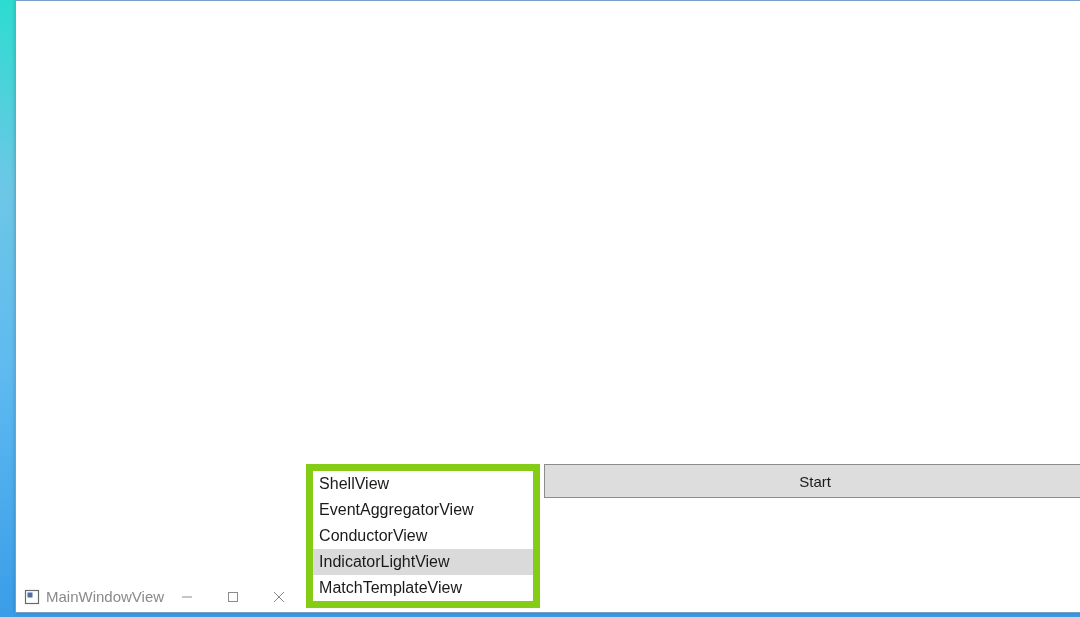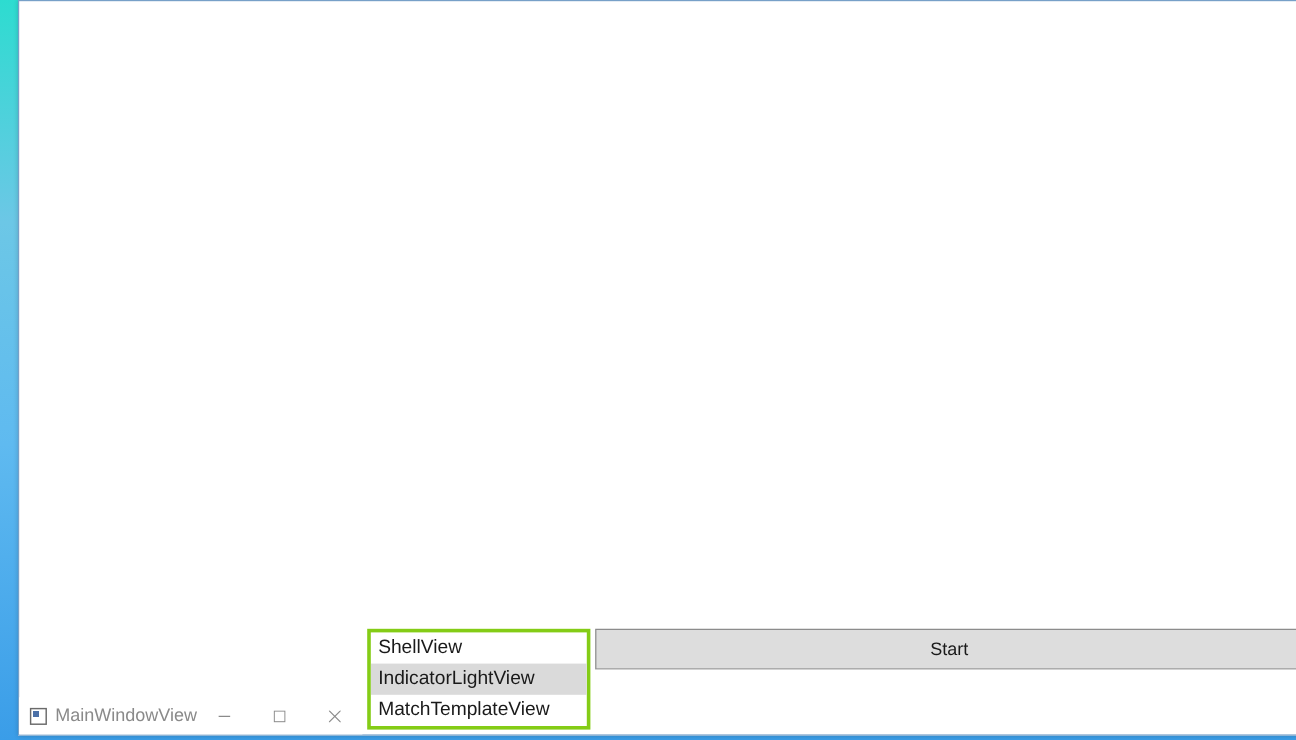--- a/index.html
+++ b/index.html
@@ -66,22 +66,22 @@
 
   .client {
     flex: 1 1 auto;
     display: flex;
     min-height: 0;
     padding: 4px;
     box-sizing: border-box;
   }
 
   .sidebar {
-    width: 186px;
-    border: 3px solid #84cc16;
+    width: 234px;
+    border: 7px solid #84cc16;
     background: #ffffff;
     box-sizing: border-box;
     overflow: hidden;
   }
   .sidebar-item {
     padding: 2px 6px 2px 6px;
     font-size: 16px;
     color: #1a1a1a;
     line-height: 22px;
     cursor: default;
@@ -169,20 +169,26 @@
       </div>
     </div>
   </div>
 
   <div class="client">
 
     <div class="sidebar">
       <div class="sidebar-item">
         <span>ShellView</span>
       </div>
+      <div class="sidebar-item">
+        <span>EventAggregatorView</span>
+      </div>
+      <div class="sidebar-item">
+        <span>ConductorView</span>
+      </div>
       <div class="sidebar-item selected">
         <span>IndicatorLightView</span>
       </div>
       <div class="sidebar-item">
         <span>MatchTemplateView</span>
       </div>
     </div>
 
     <div class="main">
       <div class="btn-row">

